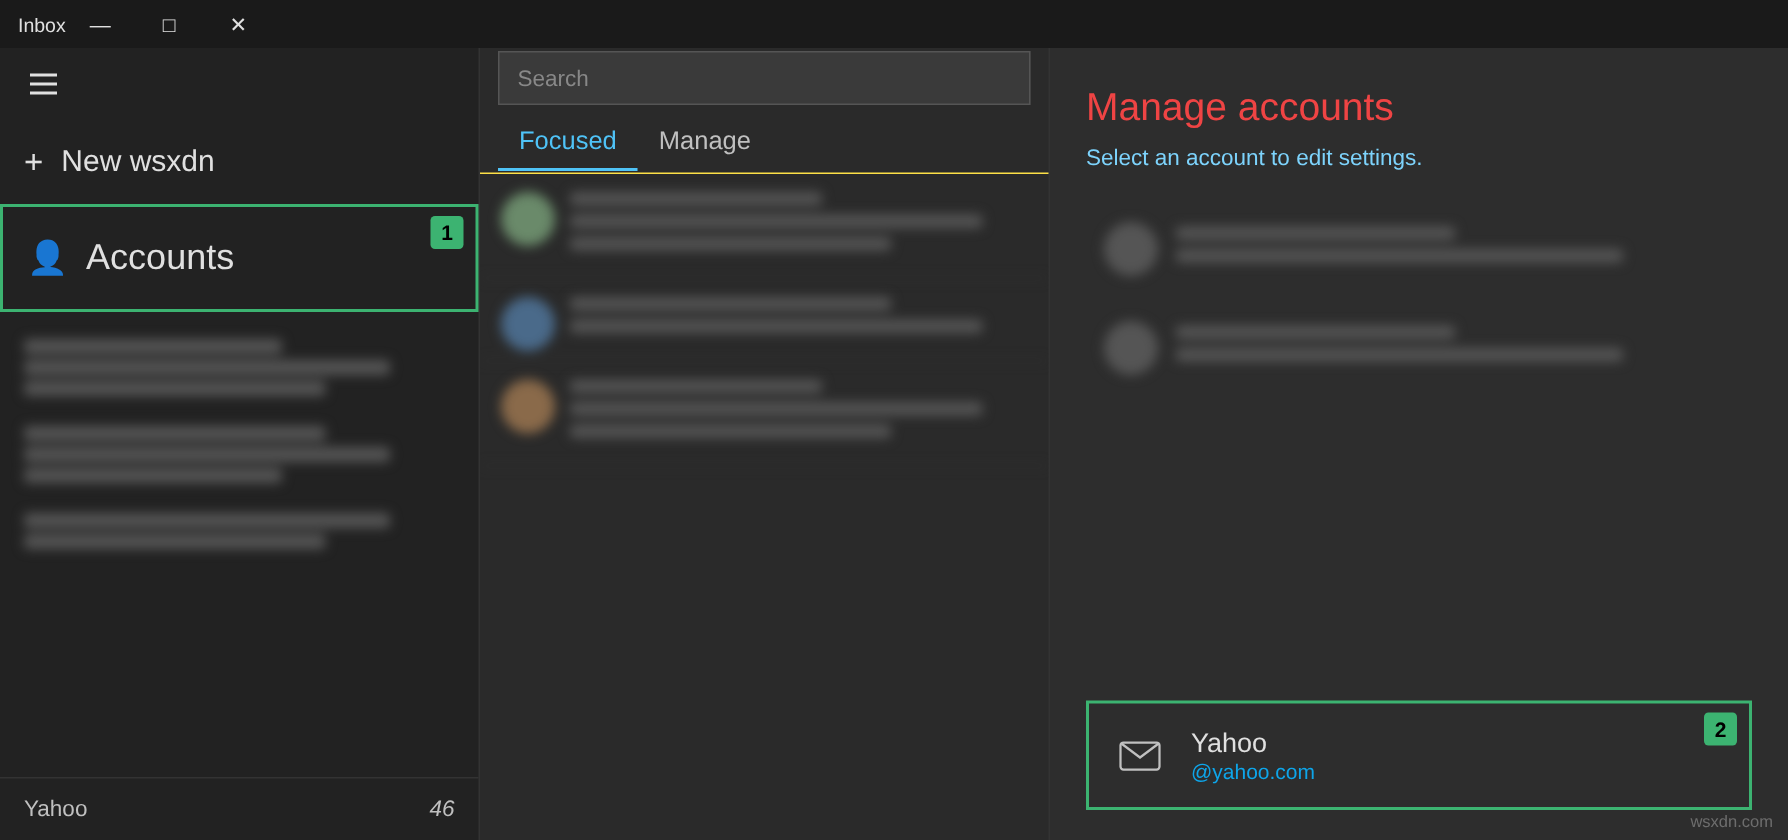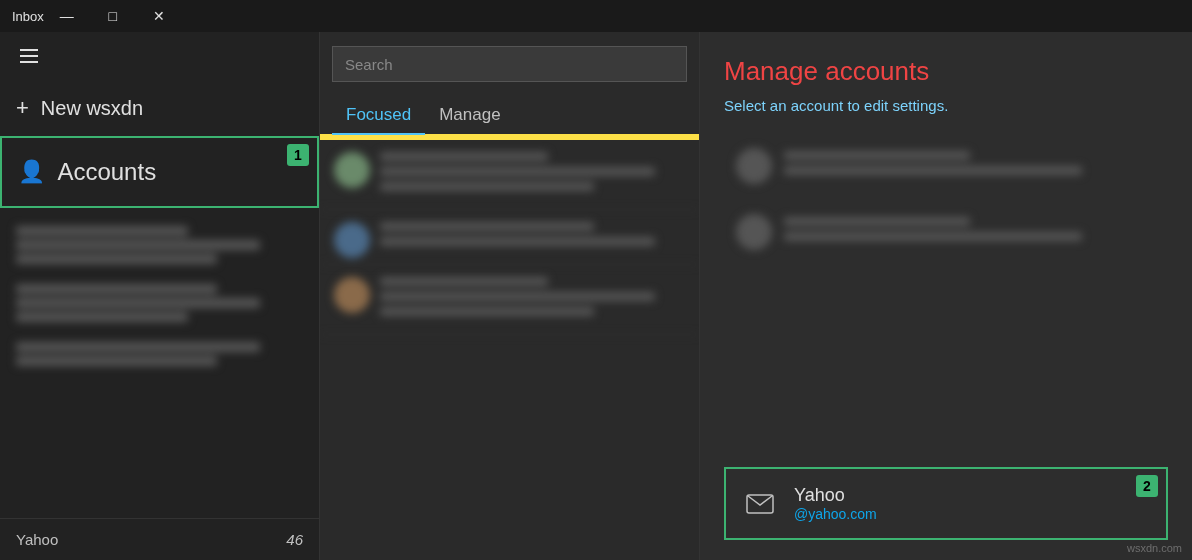--- a/index.html
+++ b/index.html
@@ -184,39 +184,39 @@
     
     .middle-panel {
       width: 380px;
       background: #2a2a2a;
       display: flex;
       flex-direction: column;
       flex-shrink: 0;
       border-right: 1px solid #333;
     }
     .search-bar {
-      padding: 14px 12px;
+      padding: 2px 12px;
       display: flex;
       align-items: flex-start;
     }
     .search-input {
       width: 100%;
       height: 36px;
       background: #3a3a3a;
       border: 1px solid #555;
       color: #c0c0c0;
       padding: 0 12px;
       font-size: 15px;
     }
     .search-input::placeholder { color: #888; }
     .tabs-row {
       display: flex;
       align-items: center;
       padding: 0 12px;
-      border-bottom: 6px solid #fde047;
+      border-bottom: 1px solid #fde047;
       height: 44px;
     }
     .tab {
       padding: 10px 14px;
       font-size: 17px;
       cursor: pointer;
       background: none;
       border: none;
       color: #c0c0c0;
       position: relative;

